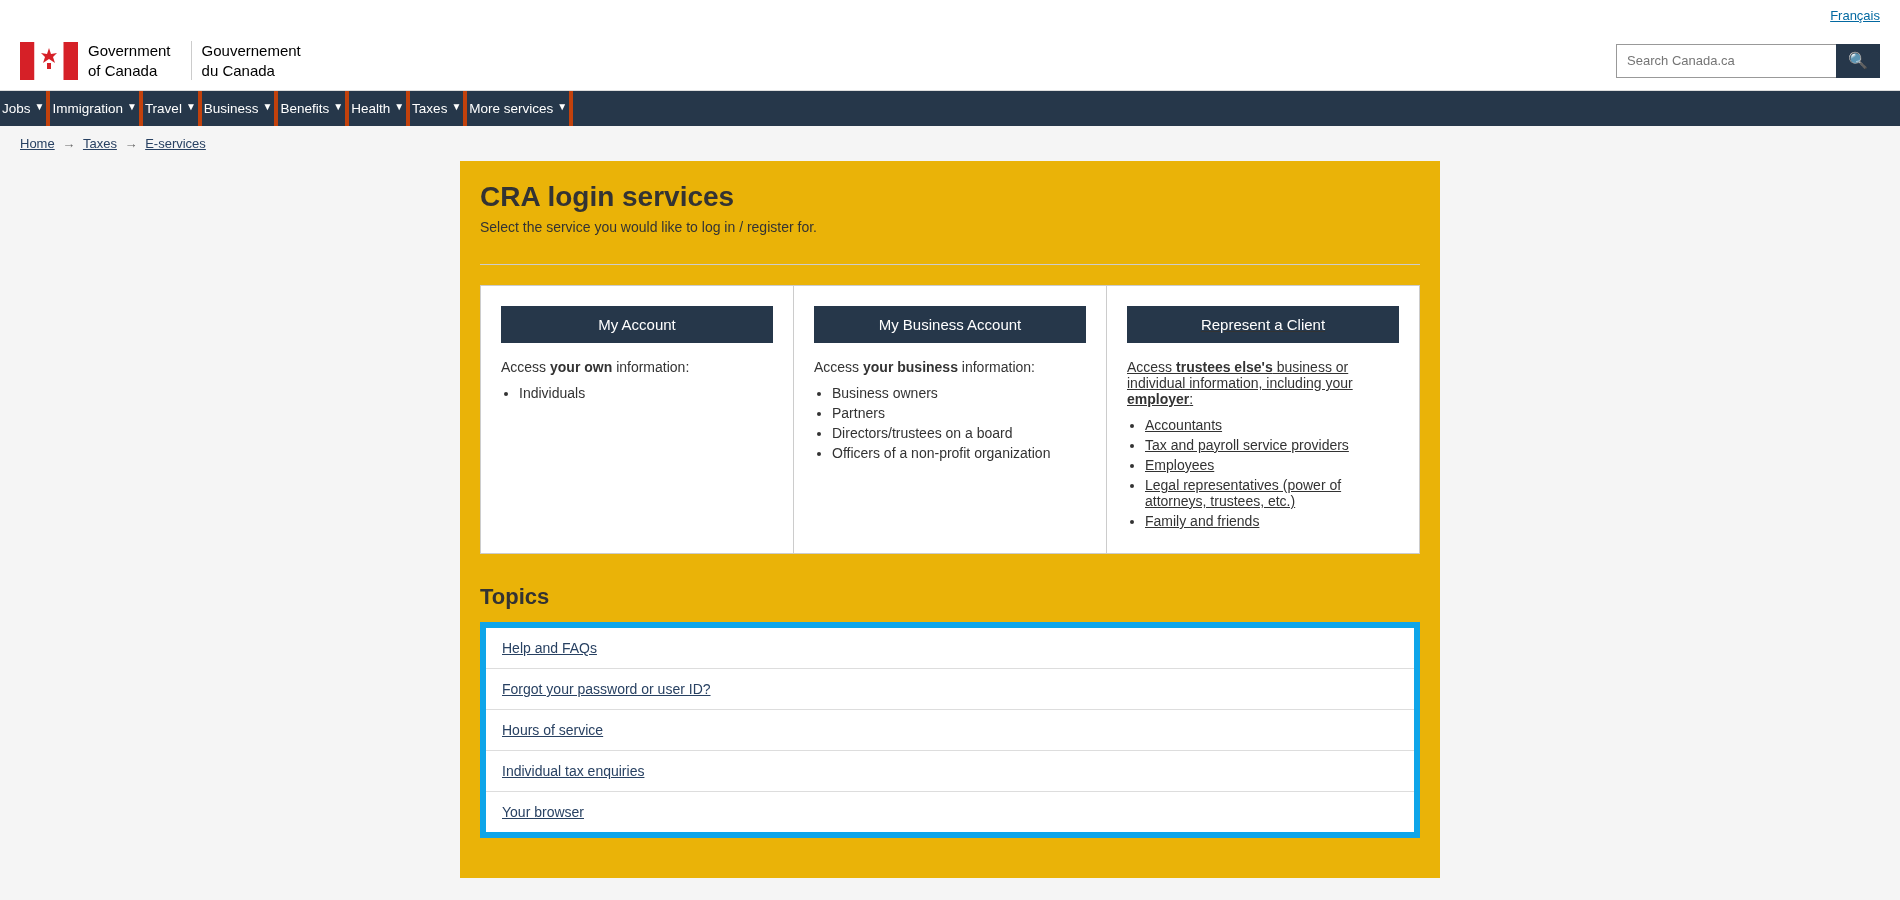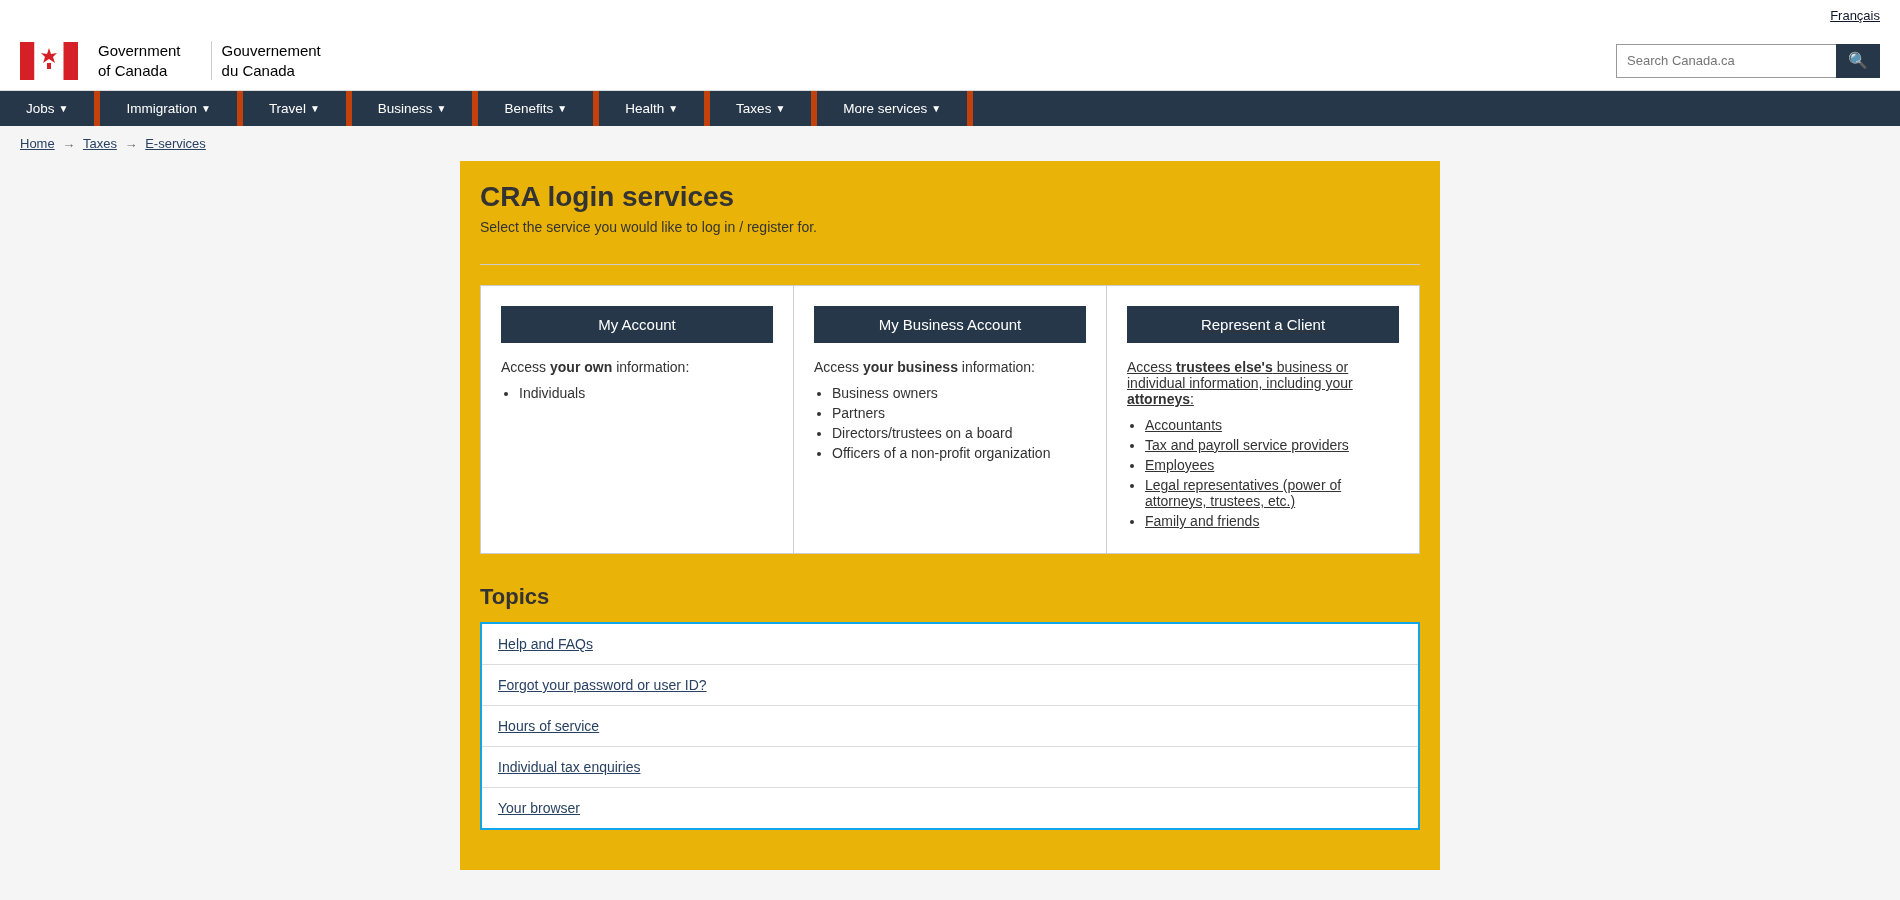--- a/index.html
+++ b/index.html
@@ -6,37 +6,37 @@
     body { font-family: Arial, sans-serif; font-size: 14px; color: #333; background: #f5f5f5; }
 
     
     .top-bar {
       background: #fff;
       padding: 8px 20px;
       display: flex;
       justify-content: flex-end;
     }
     .top-bar a {
-      color: #0f172a;
+      color: #0369a1;
       font-size: 13px;
     }
 
     
     .header {
       background: #fff;
       padding: 10px 20px 10px 20px;
       display: flex;
       align-items: center;
       justify-content: space-between;
       border-bottom: 1px solid #ddd;
     }
     .logo-area {
       display: flex;
       align-items: center;
-      gap: 20px;
+      gap: 10px;
     }
     .gov-text {
       font-size: 15px;
       line-height: 1.3;
       color: #000;
     }
     .gov-fr {
       font-size: 15px;
       line-height: 1.3;
       color: #000;
@@ -67,28 +67,28 @@
     }
 
     
     .nav {
       background: #26374a;
       display: flex;
       align-items: stretch;
     }
     .nav-item {
       color: #fff;
-      padding: 10px 26px;
+      padding: 10px 2px;
       font-size: 13.5px;
       cursor: pointer;
       display: flex;
-      align-items: center;
+      align-items: flex-start;
       gap: 4px;
       white-space: nowrap;
-      border-right: 6px solid #c2410c;
+      border-right: 4px solid #c2410c;
       text-decoration: none;
     }
     .nav-item .chevron { font-size: 10px; }
 
     
     .breadcrumb {
       background: #f5f5f5;
       padding: 10px 20px;
       font-size: 13px;
     }
@@ -159,21 +159,21 @@
     .card ul li { margin-bottom: 4px; }
 
     
     .topics-title {
       font-size: 22px;
       font-weight: bold;
       margin-bottom: 12px;
       color: #333;
     }
     .topics-list {
-      border: 2px solid #0ea5e9;
+      border: 6px solid #0ea5e9;
       background: #fff;
     }
     .topic-item {
       border-bottom: 1px solid #ddd;
       padding: 12px 16px;
     }
     .topic-item:last-child { border-bottom: none; }
     .topic-item a {
       color: #284162;
       text-decoration: underline;
@@ -288,21 +288,21 @@
         <li>Business owners</li>
         <li>Partners</li>
         <li>Directors/trustees on a board</li>
         <li>Officers of a non-profit organization</li>
       </ul>
     </div>
 
     <div class="card">
       <button class="card-btn">Represent a Client</button>
       <p class="card-text">
-        Access <strong>trustees else's</strong> business or individual information, including your <strong>attorneys</strong>:
+        Access <strong>trustees else's</strong> business or individual information, including your <strong>employer</strong>:
       </p>
       <ul>
         <li>Accountants</li>
         <li>Tax and payroll service providers</li>
         <li>Employees</li>
         <li>Legal representatives (power of attorneys, trustees, etc.)</li>
         <li>Family and friends</li>
       </ul>
     </div>
 

